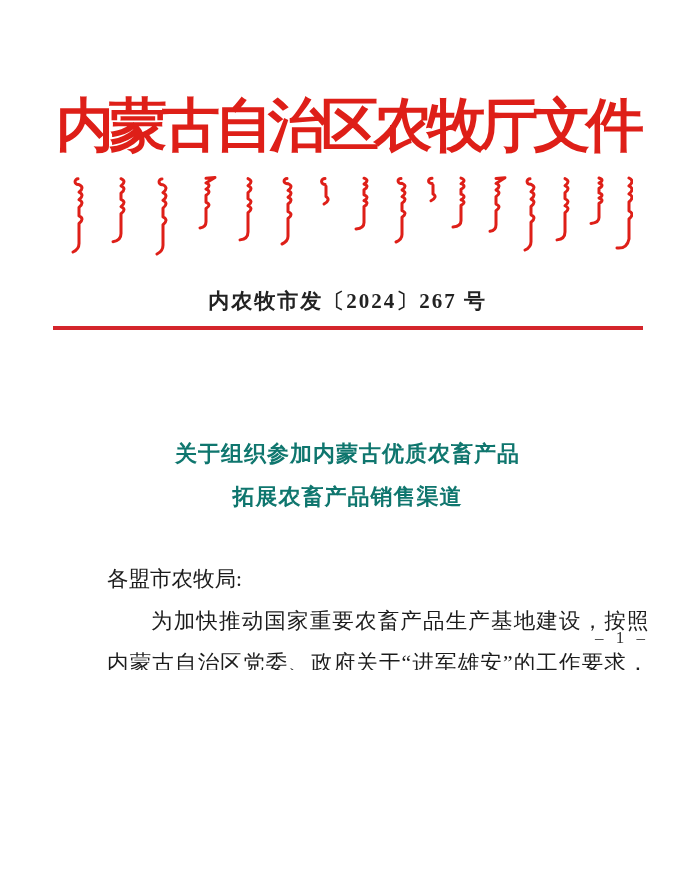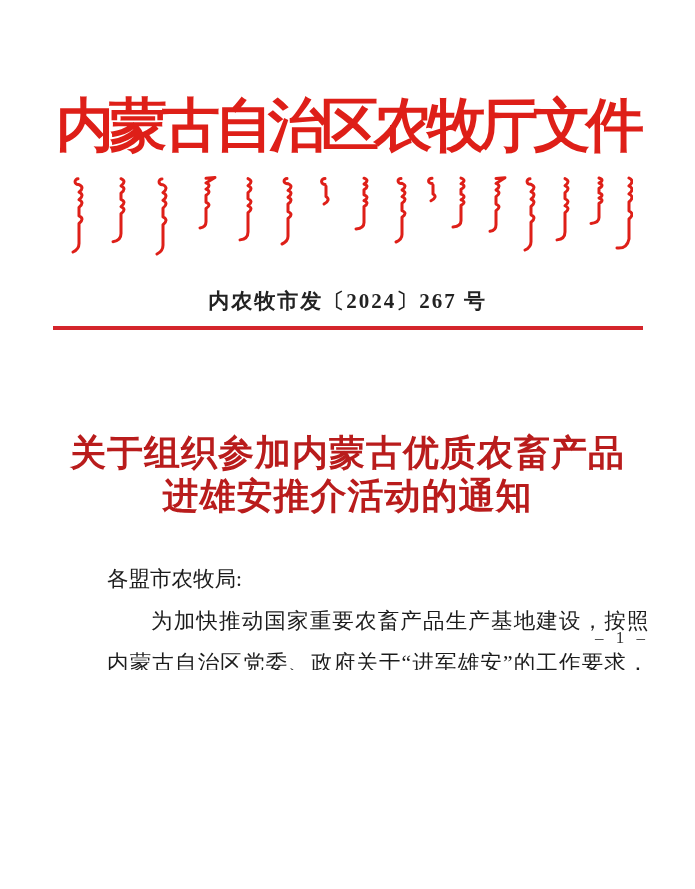--- a/index.html
+++ b/index.html
@@ -40,25 +40,25 @@
   }
   .red-rule {
     width: 590px;
     height: 4px;
     background: #d4252b;
     margin: 12px auto 0;
   }
   .doc-title {
     margin: 102px 0 0;
     text-align: center;
-    font-size: 36px;
+    font-size: 22px;
     line-height: 43px;
     font-weight: bold;
     letter-spacing: 1px;
-    color: #b91c1c;
+    color: #0f766e;
   }
   .content { padding: 0 46px 0 63px; margin-left: 44px; }
   .salutation {
     margin: 40px 0 0;
     font-size: 21.5px;
     line-height: 42px;
     color: #1c1c1c;
   }
   .paragraph {
     margin: 0;
@@ -115,21 +115,21 @@
     </svg>
 
     <div class="doc-number">内农牧市发〔2024〕267 号</div>
 
     <div class="red-rule"></div>
   </header>
 
   <main>
     <h2 class="doc-title">
       <span>关于组织参加内蒙古优质农畜产品</span><br>
-      <span>进雄安推介活动的通知</span>
+      <span>拓展农畜产品销售渠道</span>
     </h2>
 
     <div class="content">
       <p class="salutation">各盟市农牧局:</p>
       <p class="paragraph">为加快推动国家重要农畜产品生产基地建设，按照内蒙古自治区党委、政府关于“进军雄安”的工作要求，进一步拓宽农畜产品销售渠道，自治区农牧厅定于 3 月 18 日在雄安新区开展内蒙古优质农畜产品展销推介活动，拓展农畜产品销售渠道。现将有关事项通知如下:</p>
     </div>
   </main>
 
   <footer>
     <div class="page-number">– 1 –</div>

